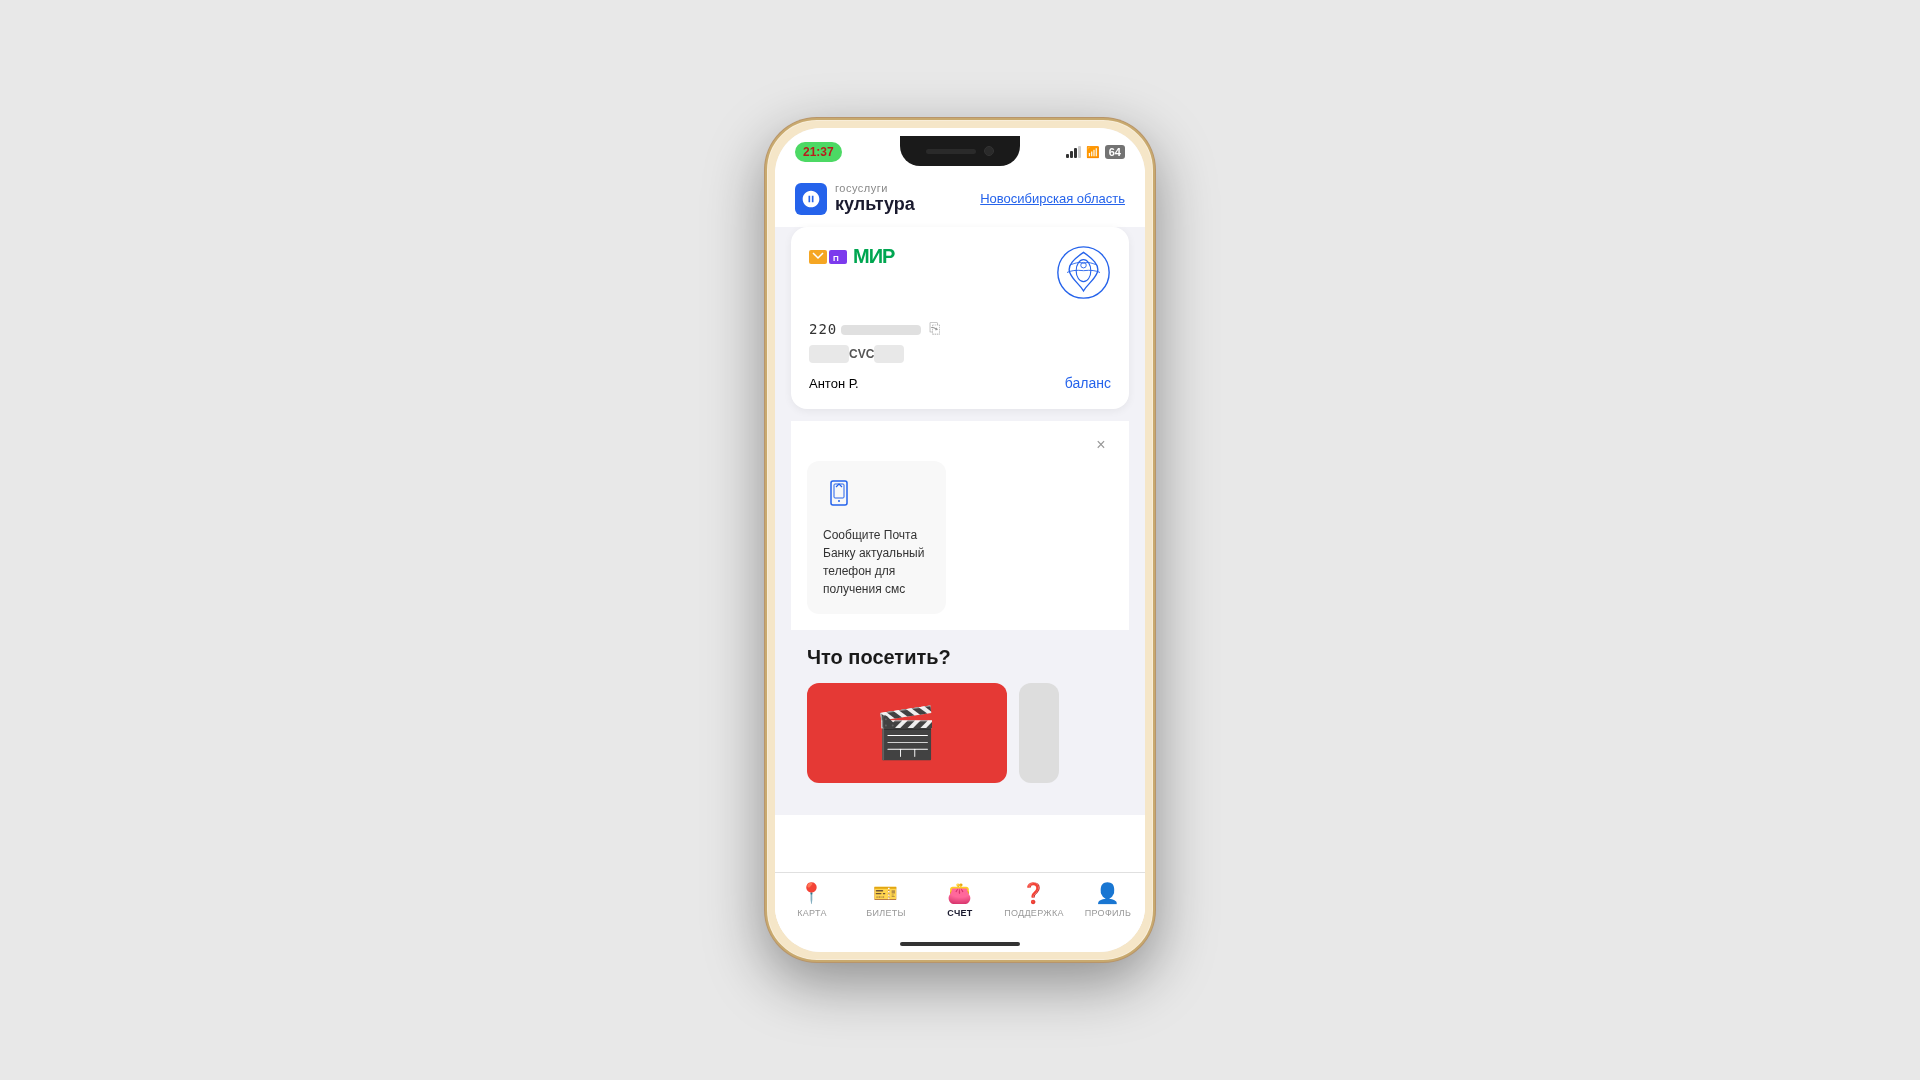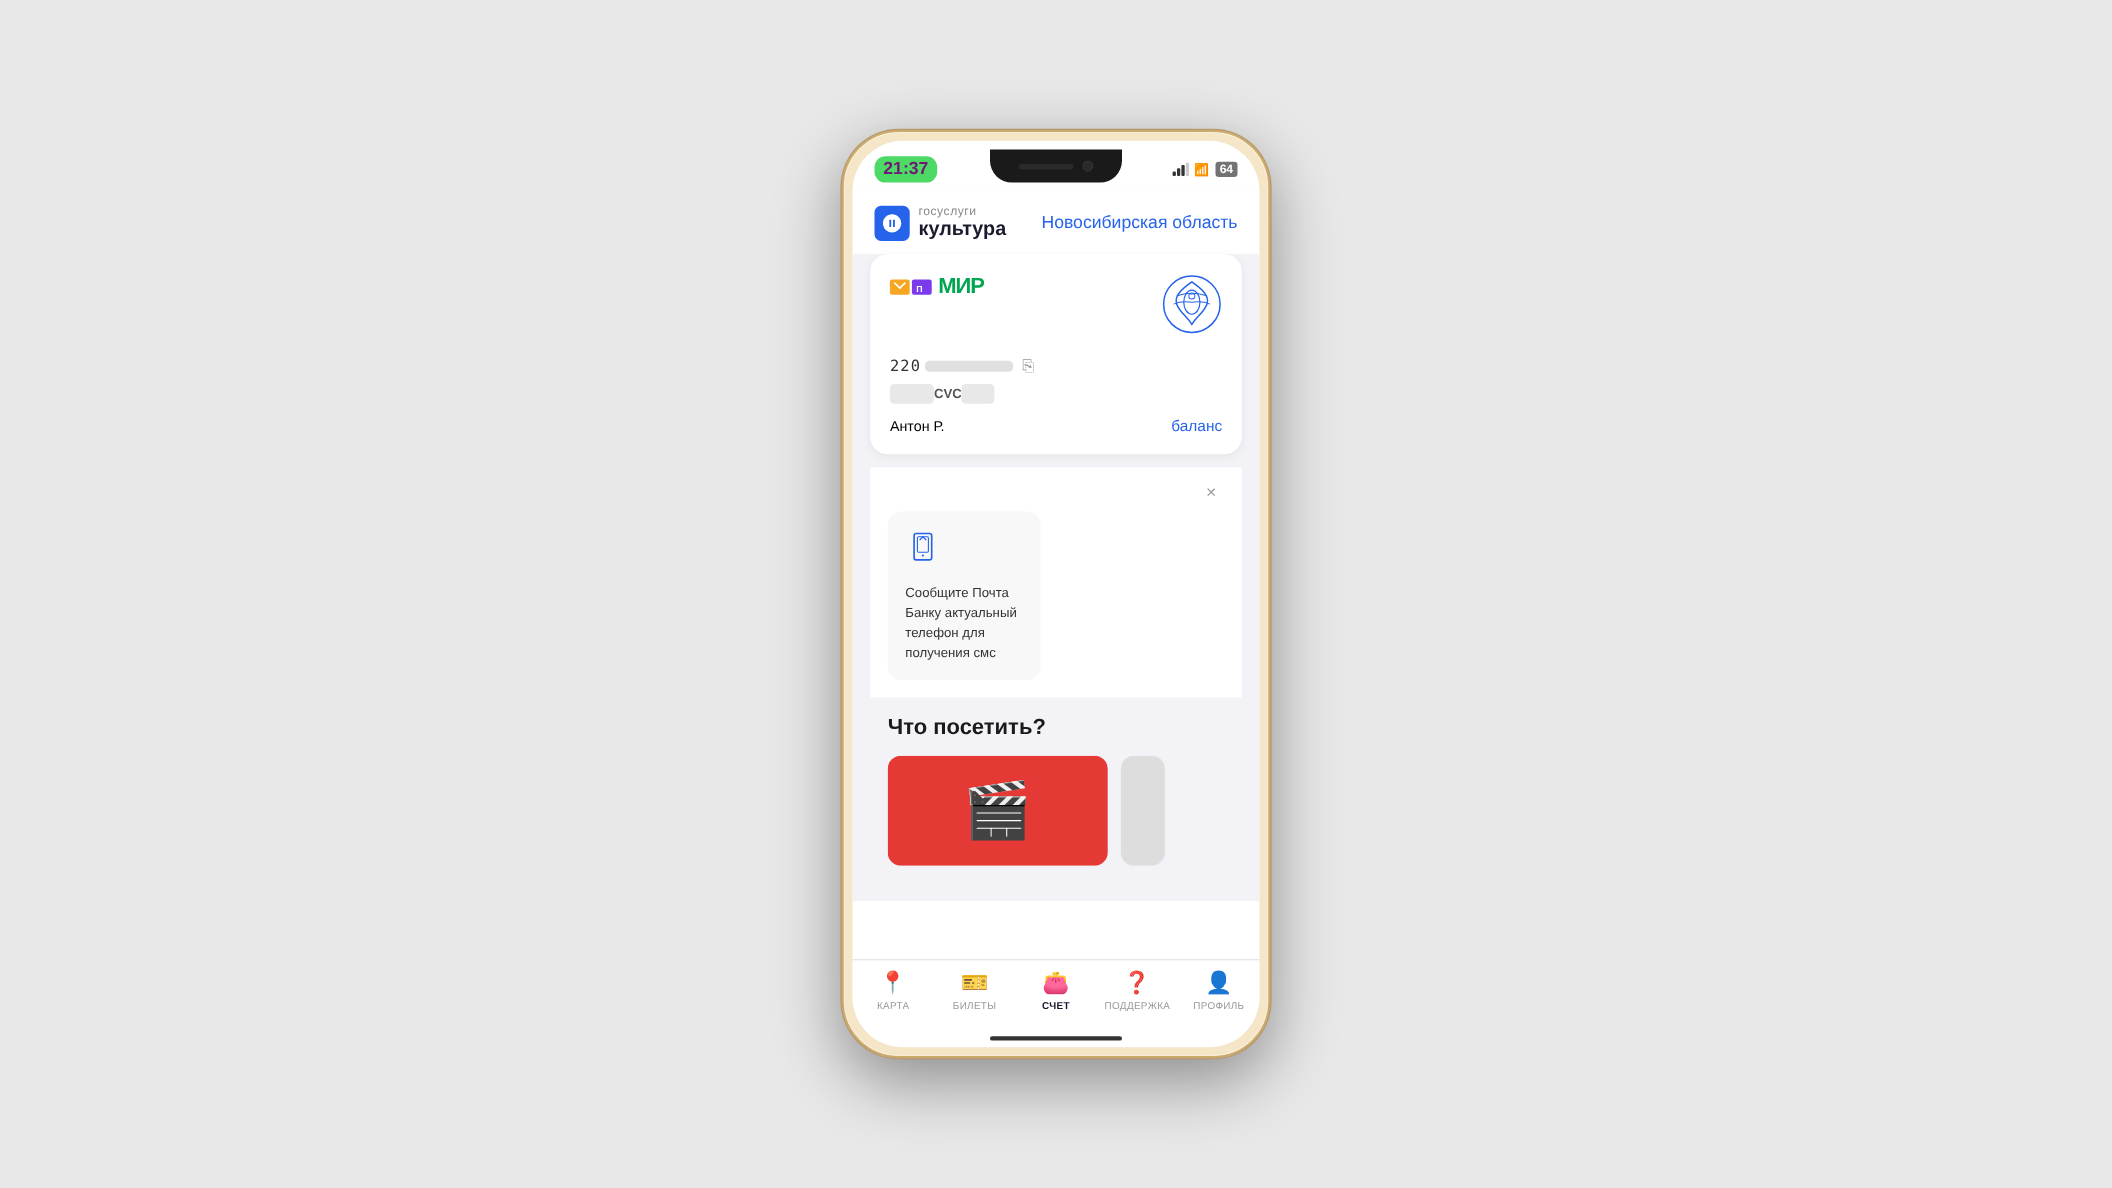--- a/index.html
+++ b/index.html
@@ -78,22 +78,22 @@
     .status-bar {
       display: flex;
       justify-content: space-between;
       align-items: center;
       padding: 14px 20px 8px;
       background: white;
     }
 
     .status-time {
       background: #4cd964;
-      color: #701a75;
-      font-size: 16px;
+      color: #b91c1c;
+      font-size: 12px;
       font-weight: 700;
       padding: 3px 8px;
       border-radius: 10px;
     }
 
     .notch {
       position: absolute;
       top: 8px;
       left: 50%;
       transform: translateX(-50%);
@@ -196,23 +196,24 @@
       letter-spacing: 0.5px;
     }
 
     .logo-kultura {
       font-size: 18px;
       font-weight: 700;
       color: #1a1a2e;
     }
 
     .region-text {
-      font-size: 16px;
+      font-size: 13px;
       color: #2563eb;
       font-weight: 500;
+      text-decoration: underline;
     }
 
     
     .card-section {
       padding: 0 16px 16px;
       background: #f2f2f7;
     }
 
     .bank-card {
       background: white;

